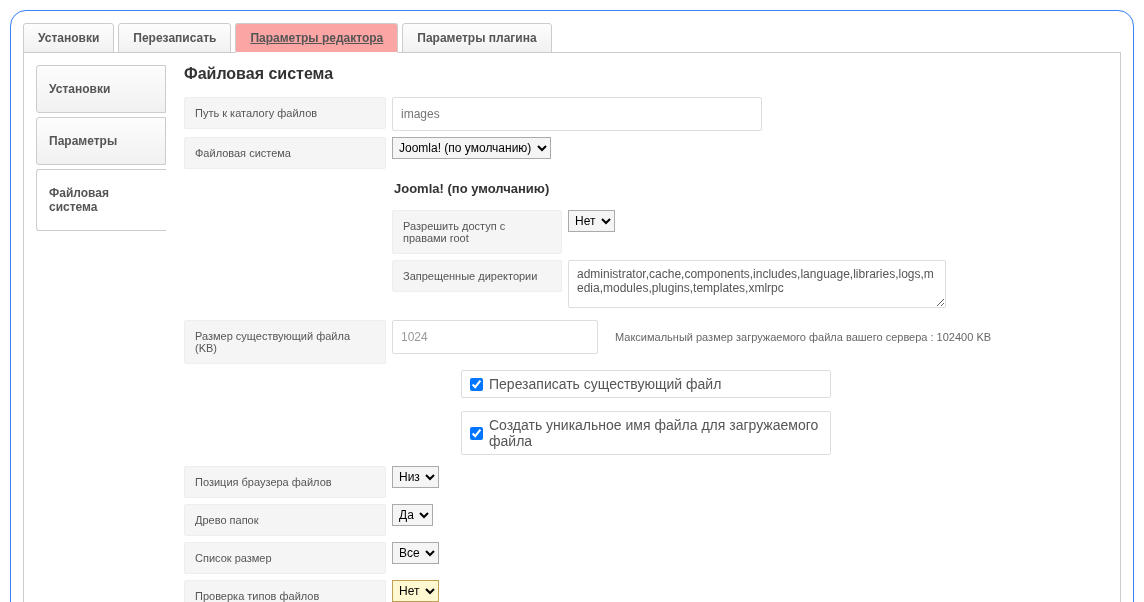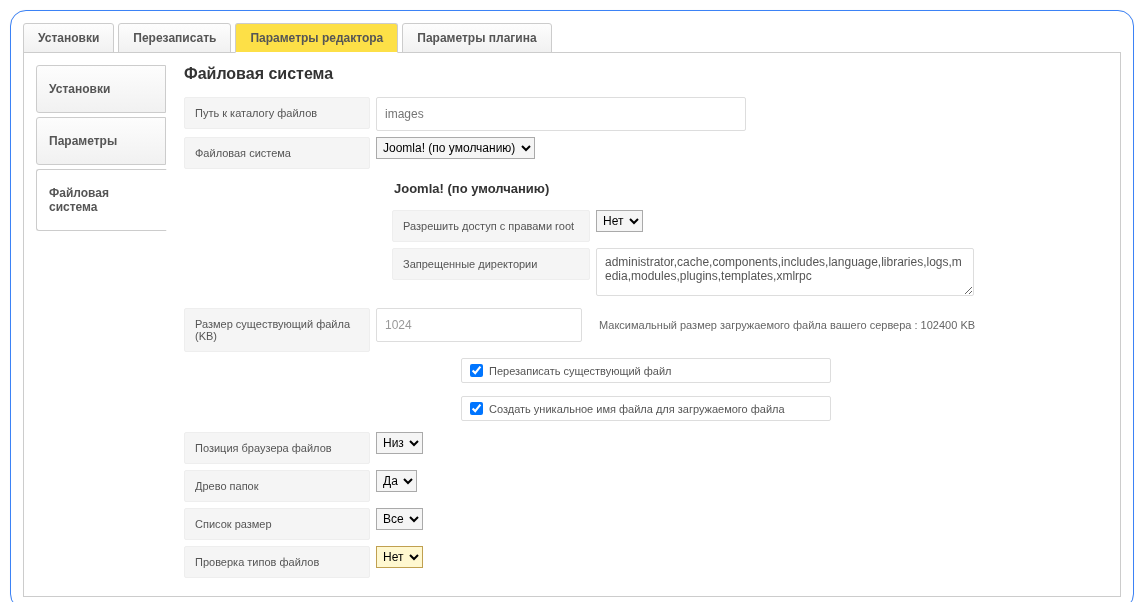--- a/index.html
+++ b/index.html
@@ -29,23 +29,24 @@
       font-size: 12px;
       font-weight: bold;
       color: #555;
       background: linear-gradient(#fdfdfd, #f1f1f1);
       margin-right: 4px;
       border-radius: 3px 3px 0 0;
       cursor: pointer;
       position: relative;
     }
     .top-tab.active {
-      background: #fde047;
+      background: #fca5a5;
       border-bottom: 1px solid #fff;
       z-index: 2;
+      text-decoration: underline;
     }
     .content-area {
       border: 1px solid #ccc;
       padding: 12px;
       display: flex;
       gap: 18px;
       min-height: 530px;
     }
     .side-tabs {
       width: 130px;
@@ -76,21 +77,21 @@
       color: #333;
       margin-bottom: 14px;
       font-weight: bold;
     }
     .form-row {
       display: flex;
       align-items: flex-start;
       margin-bottom: 6px;
     }
     .label-cell {
-      width: 186px;
+      width: 202px;
       flex-shrink: 0;
       background: #f5f5f5;
       border: 1px solid #eee;
       padding: 9px 10px;
       font-size: 11px;
       color: #555;
       margin-right: 6px;
       border-radius: 2px;
     }
     .value-cell {
@@ -138,33 +139,33 @@
       margin-bottom: 12px;
     }
     .sub-section h3 {
       font-size: 13px;
       color: #333;
       font-weight: bold;
       margin-bottom: 14px;
       padding-left: 2px;
     }
     .sub-section .form-row .label-cell {
-      width: 198px;
+      width: 170px;
     }
     .checkbox-box {
       display: flex;
       align-items: center;
       border: 1px solid #ddd;
       padding: 5px 8px;
       width: 370px;
       border-radius: 2px;
       margin-bottom: 5px;
     }
     .checkbox-box label {
-      font-size: 11px;
+      font-size: 14px;
       color: #555;
       margin-left: 6px;
     }
     input[type="checkbox"] {
       width: 13px;
       height: 13px;
     }
     .hint {
       font-size: 11px;
       color: #666;

